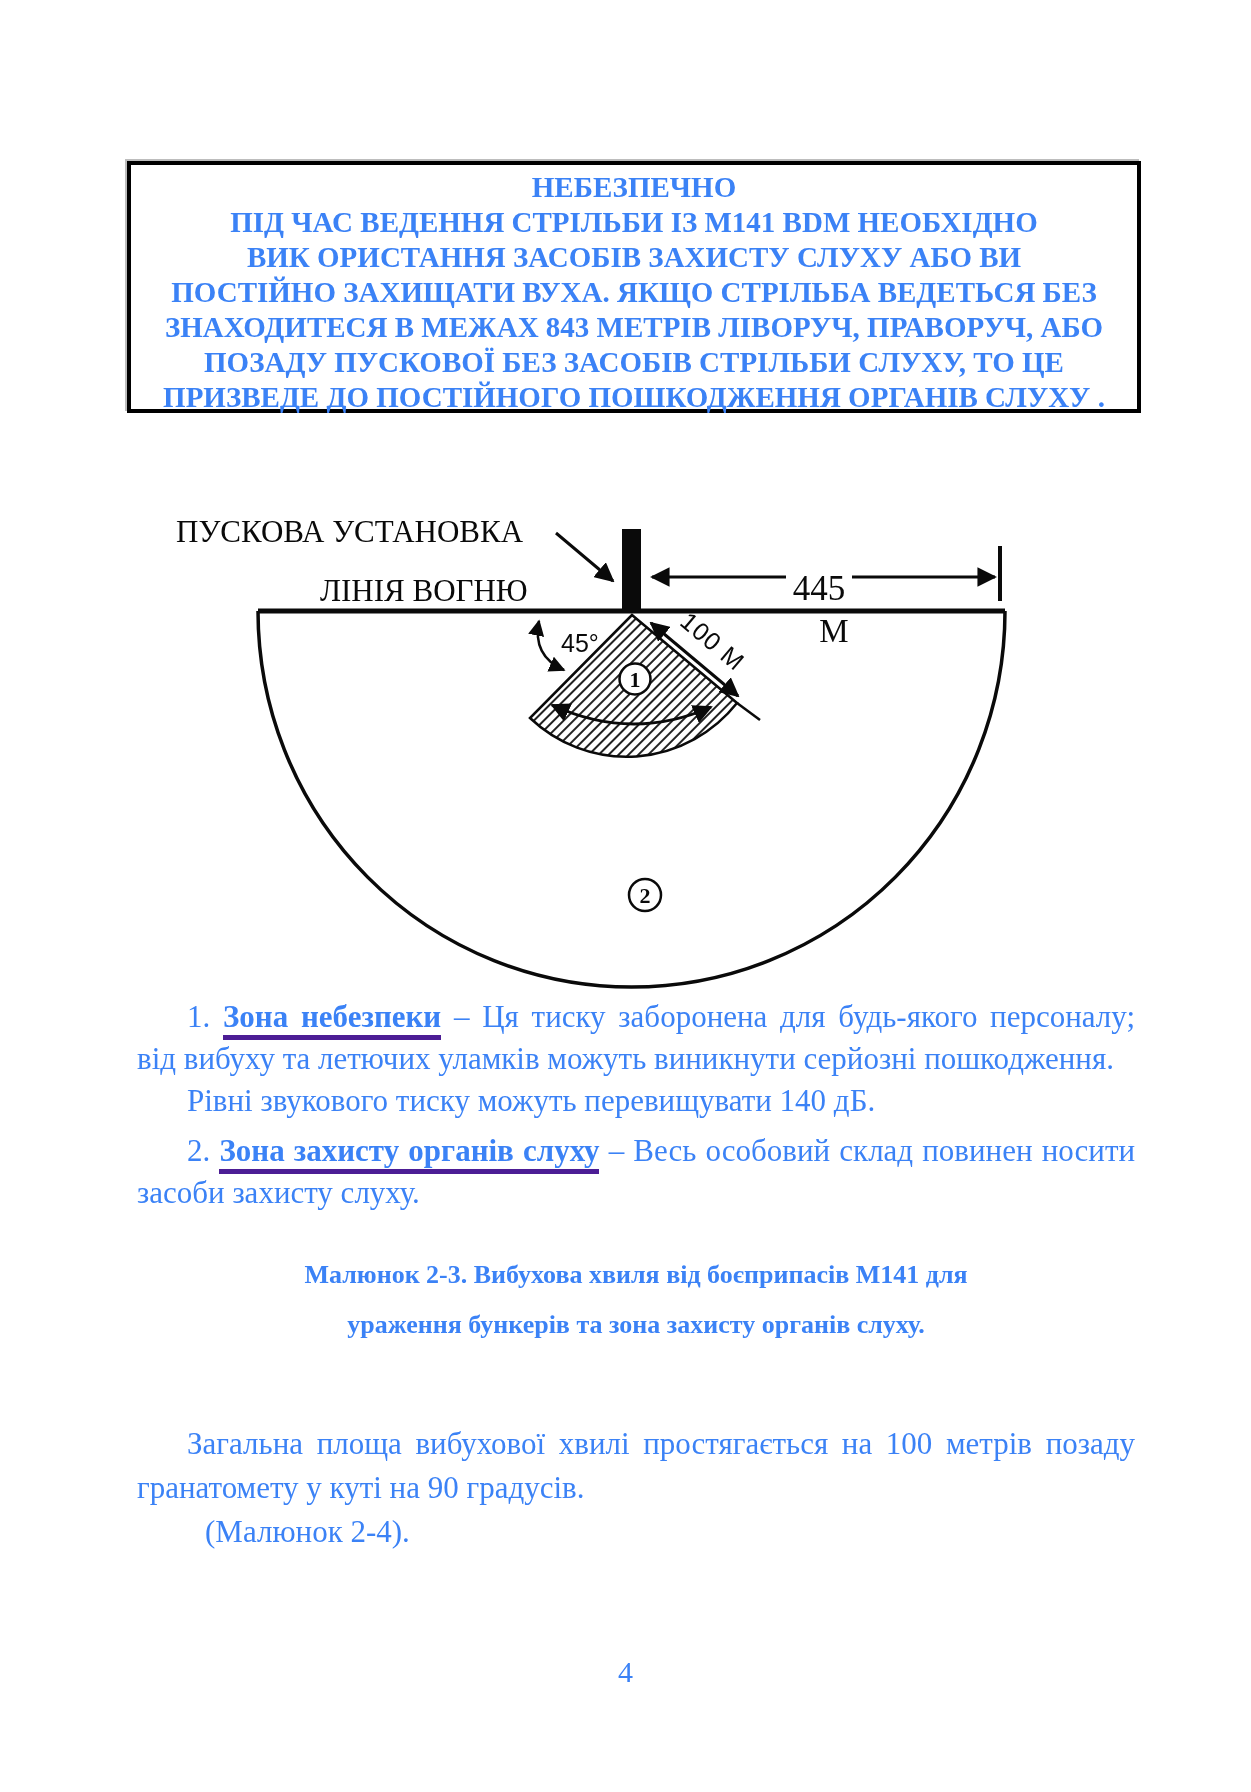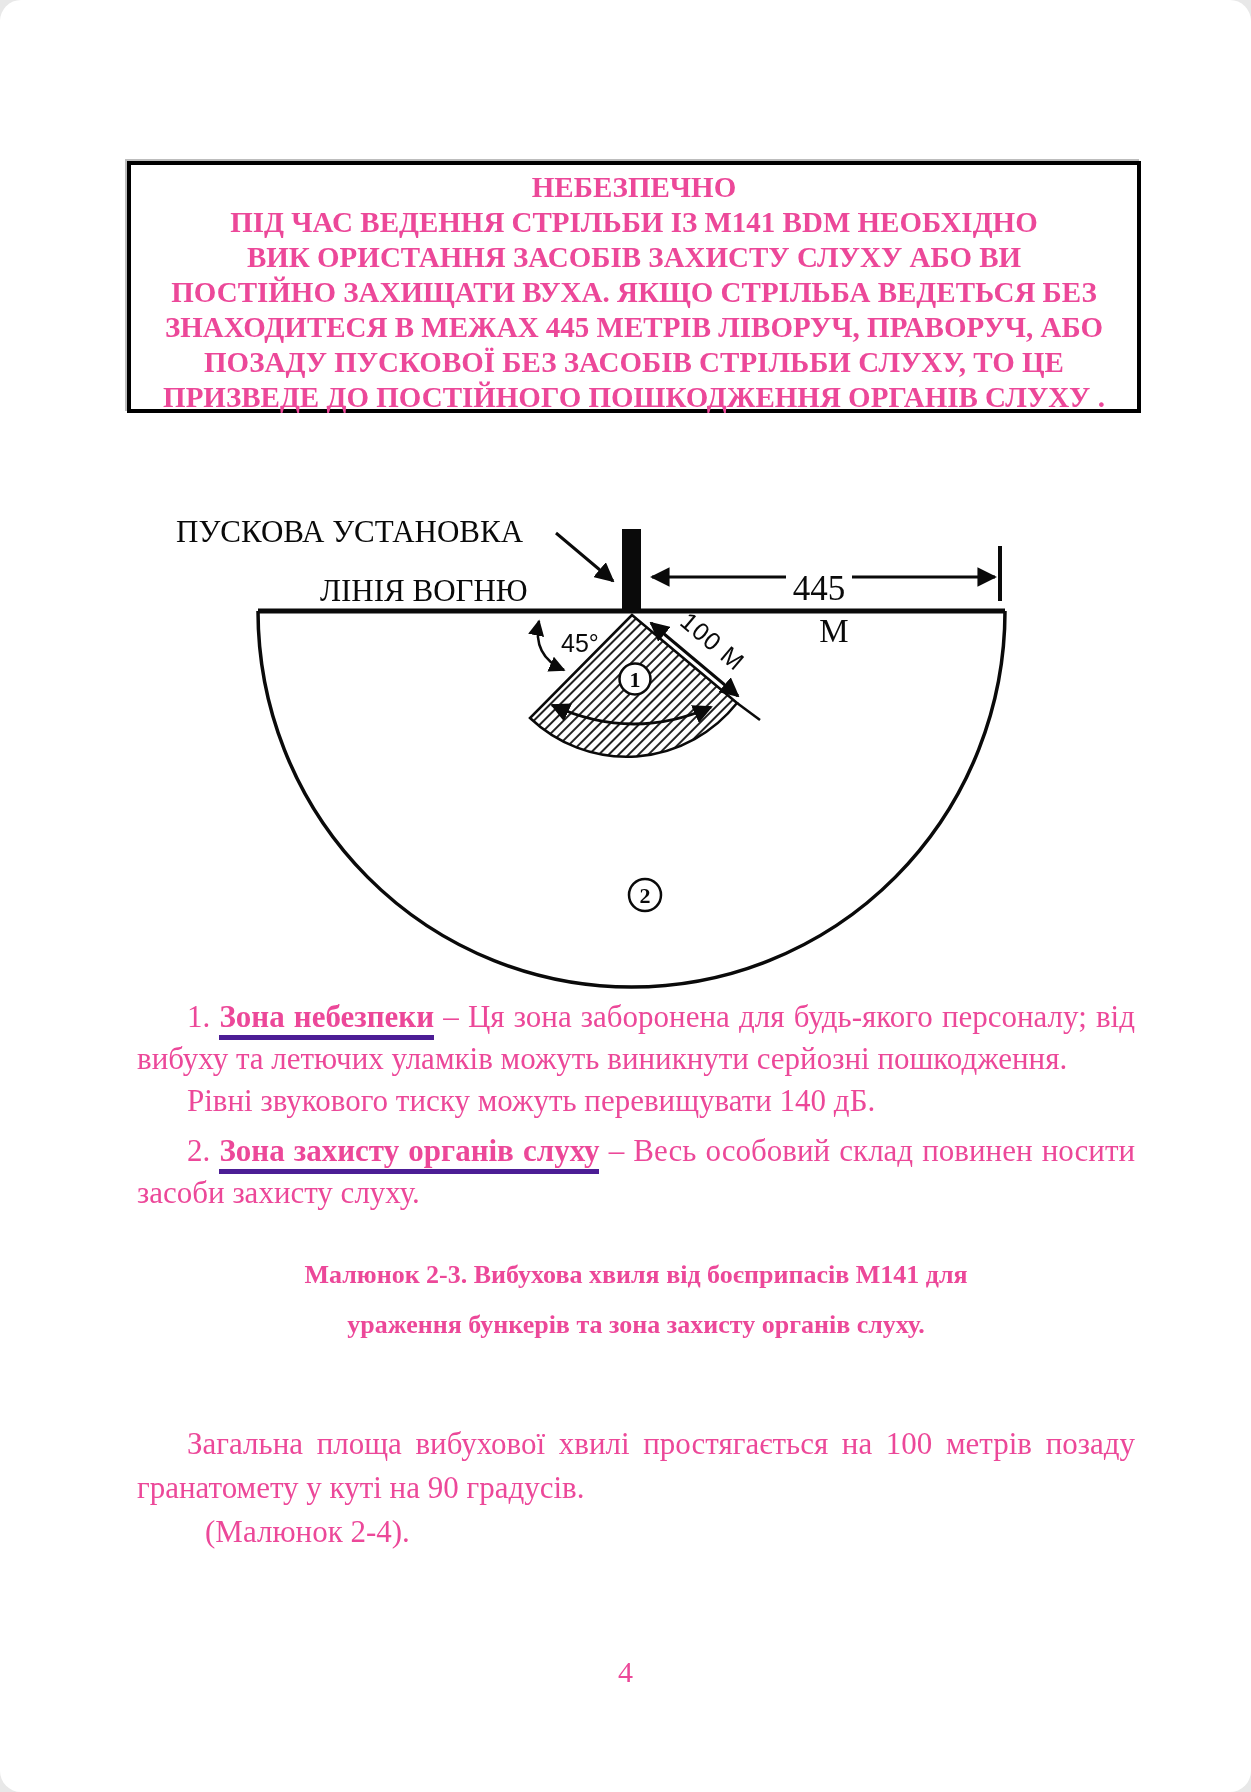--- a/index.html
+++ b/index.html
@@ -2,23 +2,22 @@
 <html><head>
 <meta charset="utf-8">
 <style>
   html,body{margin:0;padding:0;background:#e8e8e8;}
   .page{
     position:relative;
     width:1251px;height:1792px;
     margin:0 auto;
     background:#ffffff;
     font-family:"Liberation Serif", serif;
-    color:#ec4899;
+    color:#3b82f6;
     overflow:hidden;
-    border-radius:21px;
   }
   
   .warning-box{
     position:absolute;left:127px;top:161px;width:1014px;height:252px;
     border:4px solid #000;box-sizing:border-box;
     text-align:center;font-weight:bold;font-size:29px;line-height:35px;
     padding-top:5px;
     box-shadow:-2px -2px 0 0 #bdbdbd;
   }
   .warning-box .wline{white-space:nowrap;}
@@ -51,21 +50,21 @@
 </head>
 <body>
 
 <div class="page">
 
   <div class="warning-box">
     <div class="wline">НЕБЕЗПЕЧНО</div>
     <div class="wline">ПІД ЧАС ВЕДЕННЯ СТРІЛЬБИ ІЗ М141 BDM НЕОБХІДНО</div>
     <div class="wline">ВИК ОРИСТАННЯ ЗАСОБІВ ЗАХИСТУ СЛУХУ АБО ВИ</div>
     <div class="wline">ПОСТІЙНО ЗАХИЩАТИ ВУХА. ЯКЩО СТРІЛЬБА ВЕДЕТЬСЯ БЕЗ</div>
-    <div class="wline">ЗНАХОДИТЕСЯ В МЕЖАХ 445 МЕТРІВ ЛІВОРУЧ, ПРАВОРУЧ, АБО</div>
+    <div class="wline">ЗНАХОДИТЕСЯ В МЕЖАХ 843 МЕТРІВ ЛІВОРУЧ, ПРАВОРУЧ, АБО</div>
     <div class="wline">ПОЗАДУ ПУСКОВОЇ БЕЗ ЗАСОБІВ СТРІЛЬБИ СЛУХУ, ТО ЦЕ</div>
     <div class="wline">ПРИЗВЕДЕ ДО ПОСТІЙНОГО ПОШКОДЖЕННЯ ОРГАНІВ СЛУХУ .</div>
   </div>
 
   <svg class="figure-svg" width="900" height="580" viewBox="0 0 900 580">
     <defs>
       <marker id="ah" viewBox="0 0 10 10" refX="9" refY="5" markerWidth="6.5" markerHeight="6.5" orient="auto-start-reverse">
         <path d="M0 0 L10 5 L0 10 Z" fill="#0a0a0a"></path>
       </marker>
       <pattern id="hatch" patternUnits="userSpaceOnUse" width="7" height="7" patternTransform="rotate(45)">
@@ -101,21 +100,21 @@
     <text class="sans-label" x="421" y="222" font-size="25">45°</text>
     <text class="sans-label" x="567" y="218" font-size="25" letter-spacing="1" text-anchor="middle" transform="rotate(40 567 218)">100 М</text>
 
     <circle cx="495" cy="249" r="15.5" fill="#ffffff" stroke="#0a0a0a" stroke-width="2.5"></circle>
     <text class="serif-label" x="495" y="257" font-size="22" font-weight="bold" text-anchor="middle">1</text>
     <circle cx="505" cy="465" r="16" fill="#ffffff" stroke="#0a0a0a" stroke-width="2.5"></circle>
     <text class="serif-label" x="505" y="473" font-size="22" font-weight="bold" text-anchor="middle">2</text>
   </svg>
 
   <div class="bodytext">
-    <p><span>1.</span> <span class="bold-underline">Зона небезпеки</span> <span>– Ця зона заборонена для будь-якого персоналу; від вибуху та летючих уламків можуть виникнути серйозні пошкодження.</span></p>
+    <p><span>1.</span> <span class="bold-underline">Зона небезпеки</span> <span>– Ця тиску заборонена для будь-якого персоналу; від вибуху та летючих уламків можуть виникнути серйозні пошкодження.</span></p>
     <p>Рівні звукового тиску можуть перевищувати 140 дБ.</p>
     <p class="para-zone2"><span>2.</span> <span class="bold-underline">Зона захисту органів слуху</span> <span>– Весь особовий склад повинен носити засоби захисту слуху.</span></p>
 
     <div class="fig-caption">
       <div>Малюнок 2-3. Вибухова хвиля від боєприпасів М141 для</div>
       <div>ураження бункерів та зона захисту органів слуху.</div>
     </div>
 
     <p class="para-blast">Загальна площа вибухової хвилі простягається на 100 метрів позаду гранатомету у куті на 90 градусів.</p>
     <p class="para-figref">(Малюнок 2-4).</p>

